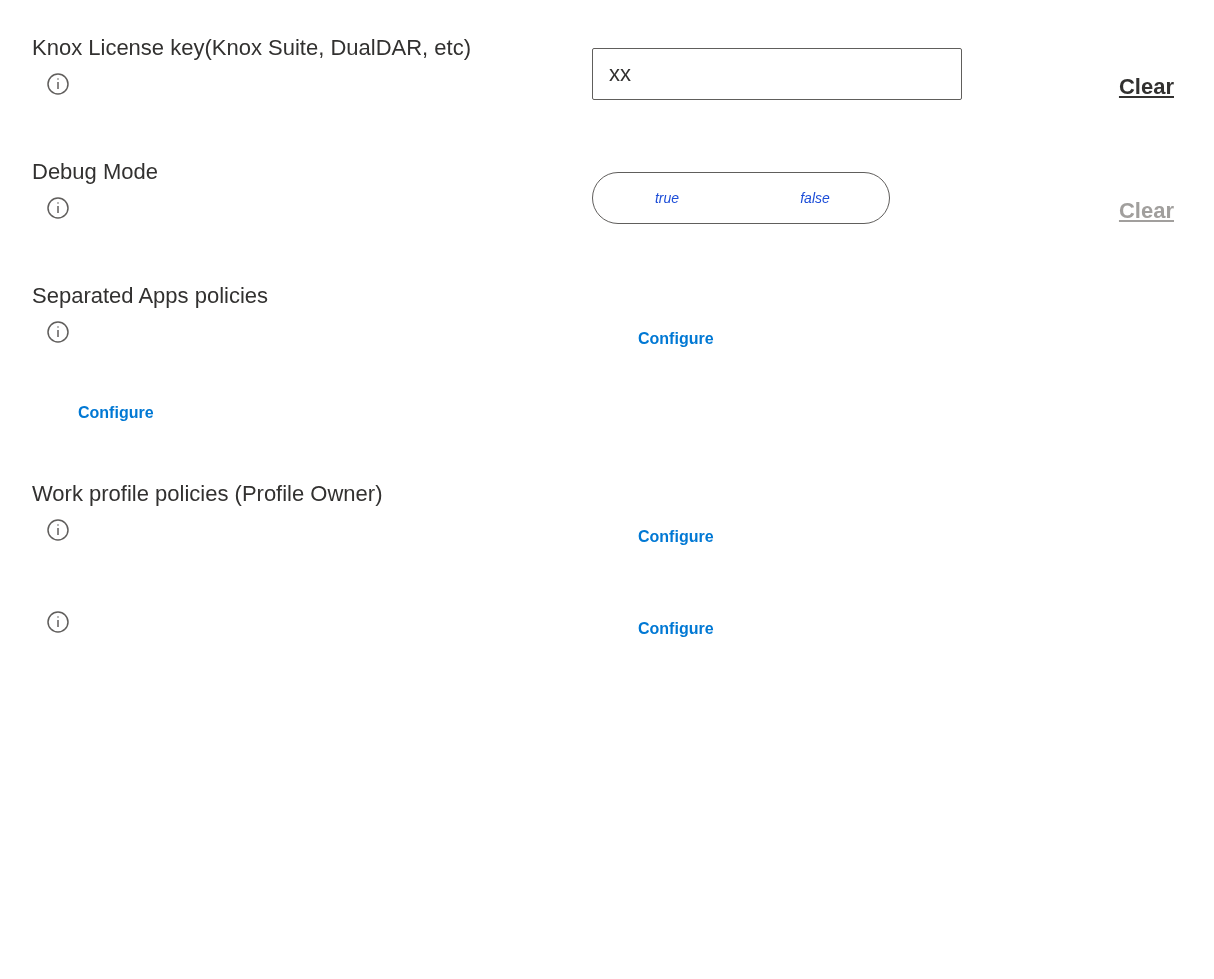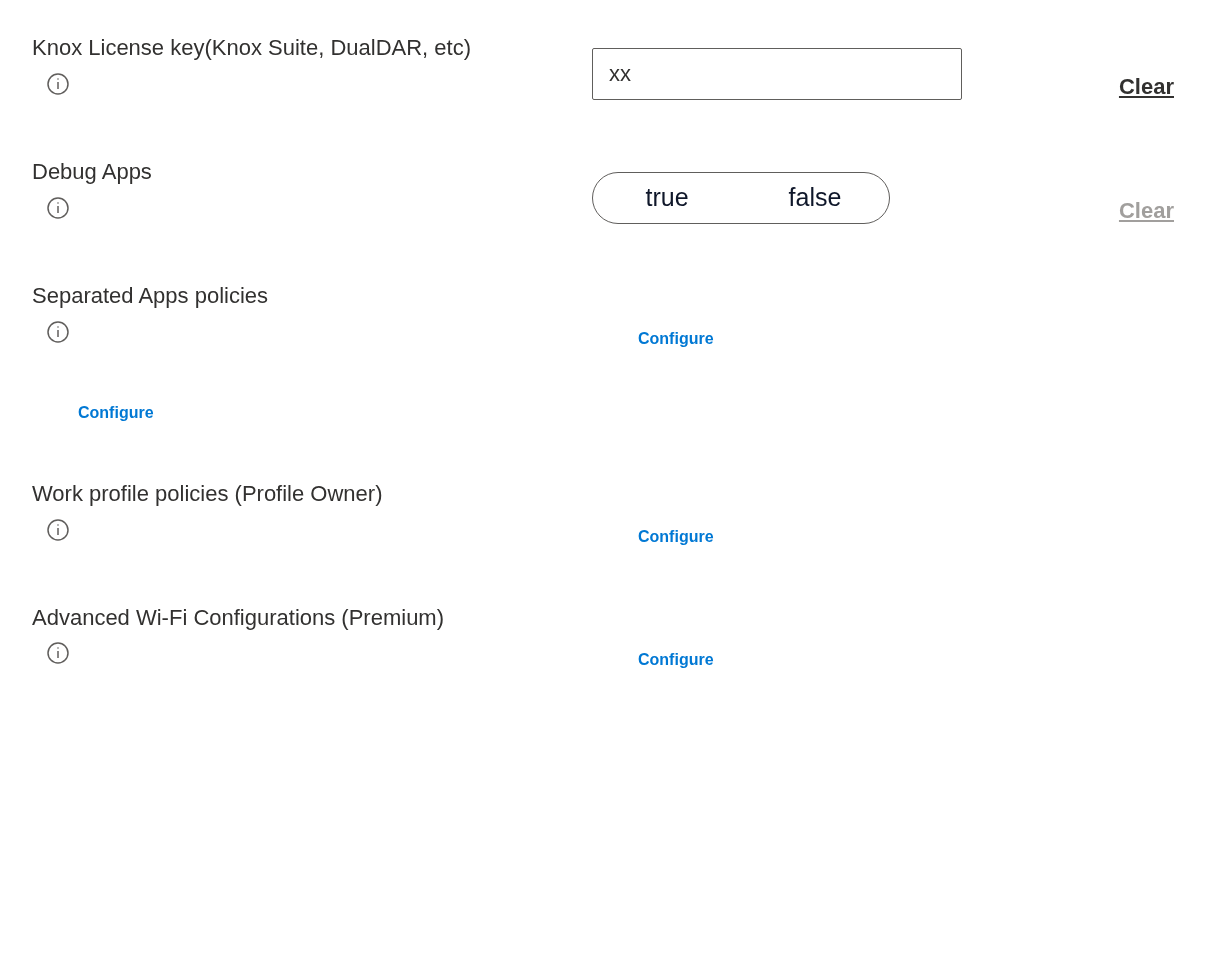--- a/index.html
+++ b/index.html
@@ -66,26 +66,27 @@
       border: 1.5px solid #605e5c;
       border-radius: 26px;
       overflow: hidden;
       height: 52px;
     }
     .toggle-option {
       display: flex;
       align-items: center;
       justify-content: center;
       width: 148px;
-      font-size: 25px;
-      color: #0f172a;
+      font-size: 14px;
+      color: #1d4ed8;
       cursor: pointer;
       background: transparent;
       border: none;
       font-family: inherit;
+      font-style: italic;
     }
     .clear-button {
       font-size: 22px;
       font-weight: 600;
       background: none;
       border: none;
       cursor: pointer;
       font-family: inherit;
       padding-top: 10px;
       text-decoration: underline;
@@ -125,21 +126,21 @@
   <div class="control-column">
     <input type="text" class="text-input" value="xx" style="">
   </div>
   <div class="clear-column">
     <button class="clear-button clear-enabled">Clear</button>
   </div>
 </div>
 
 <div class="setting-row">
   <div class="label-column">
-    <div class="label-text">Debug Apps</div>
+    <div class="label-text">Debug Mode</div>
     <span class="info-icon">
       <svg viewBox="0 0 24 24" fill="none" stroke="#605e5c" stroke-width="1.5">
         <circle cx="12" cy="12" r="10"></circle>
         <line x1="12" y1="10" x2="12" y2="17"></line>
         <circle cx="12" cy="7" r="0.8" fill="#605e5c" stroke="none"></circle>
       </svg>
     </span>
   </div>
   <div class="control-column">
     <div class="toggle-group">
@@ -188,21 +189,20 @@
     </span>
   </div>
   <div class="control-column">
     <button class="configure-link">Configure</button>
   </div>
   <div class="clear-column"></div>
 </div>
 
 <div class="setting-row">
   <div class="label-column">
-    <div class="label-text">Advanced Wi-Fi Configurations (Premium)</div>
     <span class="info-icon">
       <svg viewBox="0 0 24 24" fill="none" stroke="#605e5c" stroke-width="1.5">
         <circle cx="12" cy="12" r="10"></circle>
         <line x1="12" y1="10" x2="12" y2="17"></line>
         <circle cx="12" cy="7" r="0.8" fill="#605e5c" stroke="none"></circle>
       </svg>
     </span>
   </div>
   <div class="control-column">
     <button class="configure-link">Configure</button>

